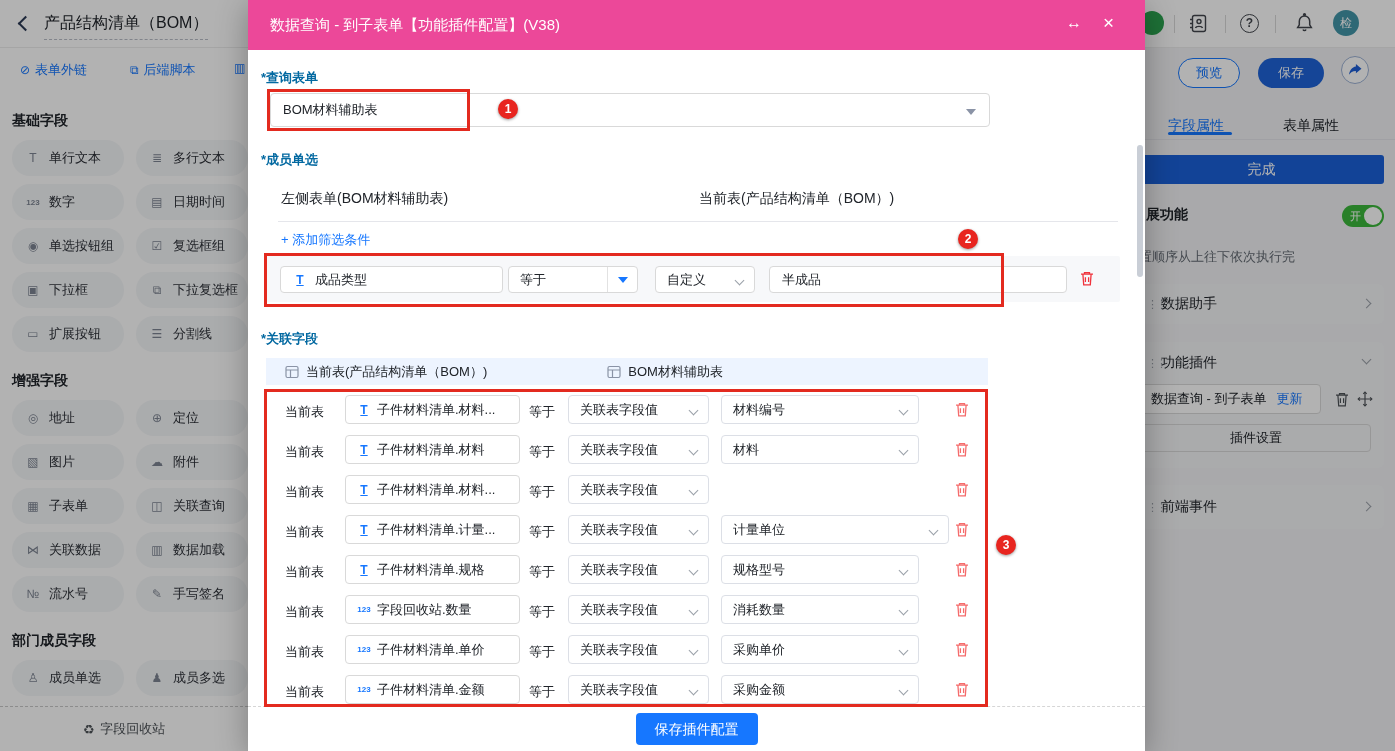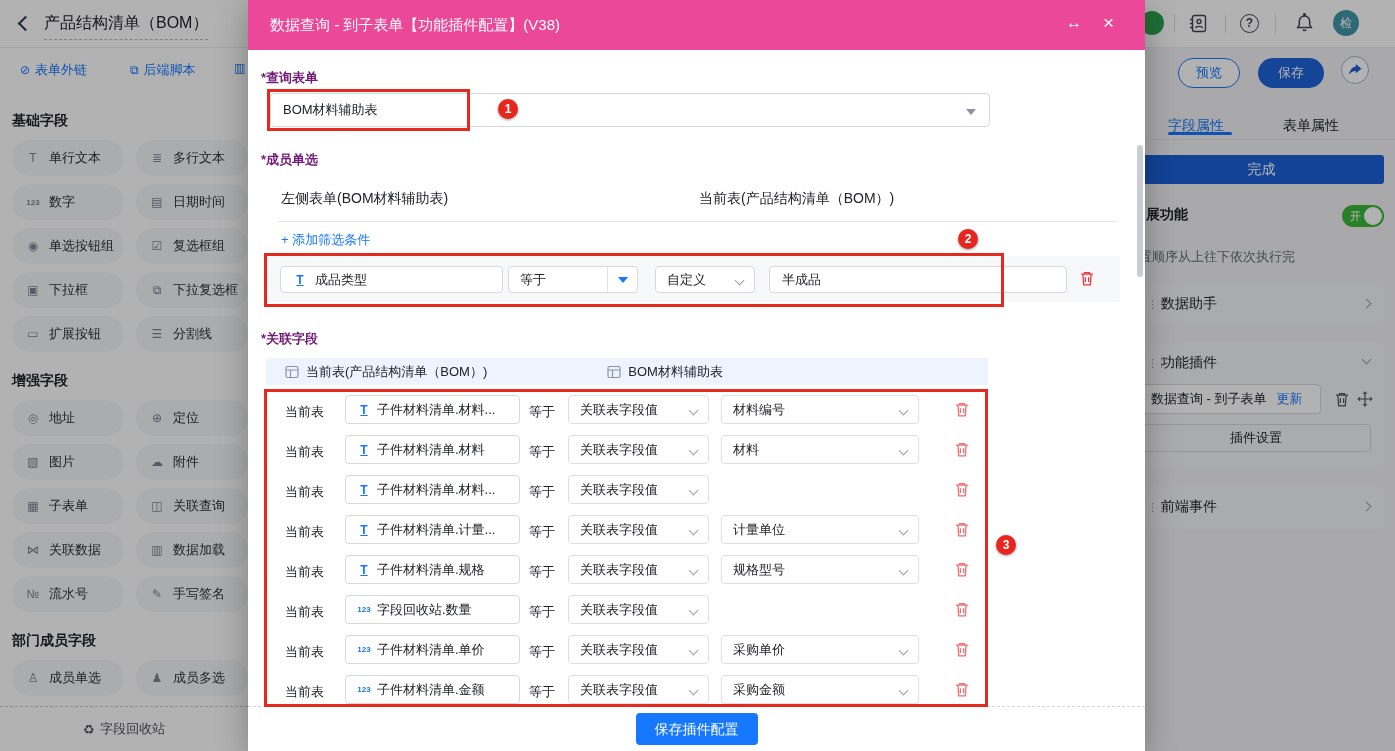--- a/index.html
+++ b/index.html
@@ -62,21 +62,21 @@
 
   
   .overlay { position:absolute; inset:0; background:rgba(0,0,0,0.30); z-index:5; }
 
   
   .modal { position:absolute; left:248px; top:0; width:897px; height:751px; background:#fff; z-index:10; box-shadow:0 6px 30px rgba(0,0,0,.3); }
   .m-header { position:absolute; left:0; top:0; width:100%; height:50px; background:#ec4899; color:#fff; }
   .m-title { position:absolute; left:22px; top:16px; font-size:15px; }
   .m-expand { position:absolute; left:818px; top:14px; font-size:16px; cursor:pointer; }
   .m-close { position:absolute; left:855px; top:12px; font-size:19px; cursor:pointer; }
-  .req-label { position:absolute; left:13px; font-size:13px; color:#701a75; font-weight:bold; }
+  .req-label { position:absolute; left:13px; font-size:13px; color:#0369a1; font-weight:bold; }
   .sel { background:#fff; border:1px solid #d9d9d9; border-radius:4px; position:absolute; display:flex; align-items:center; cursor:pointer; }
   .sel-main { position:absolute; left:22px; top:93px; width:720px; height:34px; padding-left:12px; font-size:13px; color:#20242a; }
   .tri-gray { position:absolute; right:13px; top:15px; width:0; height:0; border-left:5px solid transparent; border-right:5px solid transparent; border-top:6px solid #8a93a6; }
   .tri-blue { width:0; height:0; border-left:5px solid transparent; border-right:5px solid transparent; border-top:6px solid #1677ff; }
   .cond-head { position:absolute; top:190px; font-size:14px; color:#20242a; }
   .hdiv { position:absolute; left:30px; top:221px; width:840px; height:1px; background:#e5e6eb; }
   .add-link { position:absolute; left:33px; top:231px; font-size:13px; color:#1677ff; cursor:pointer; }
   .filter-row { position:absolute; left:18px; top:256px; width:854px; height:46px; background:#f7f8fa; border-radius:2px; }
   .fbox { position:absolute; top:10px; height:27px; background:#fff; border:1px solid #d9d9d9; border-radius:4px; display:flex; align-items:center; font-size:13px; color:#20242a; }
   .fi { color:#1677ff; font-weight:bold; flex:none; text-align:center; width:18px; }
@@ -478,21 +478,21 @@
           <span class="r-src">当前表</span>
           <div class="r-field">
             <span style="margin-left:9px;margin-right:4px" class="fi fi-t">T</span>
             <span>子件材料清单.计量...</span>
           </div>
           <span class="r-op">等于</span>
           <div class="r-sel" style="left:302px;width:141px">
             <span>关联表字段值</span>
             <span class="cv down"></span>
           </div>
-          <div class="r-sel" style="left:455px;width:198px">
+          <div class="r-sel" style="left:455px;width:228px">
             <span>计量单位</span>
             <span class="cv down"></span>
           </div>
           <span class="trash r-trash">
             <svg width="16" height="17" viewBox="0 0 16 17">
               <path d="M2 4.2h12M5.5 4.2V2.6h5v1.6M3.9 4.2l.8 10.6h6.6l.8-10.6M6.4 7.2v4.8M9.6 7.2v4.8" stroke="currentColor" fill="none" stroke-width="1.3"></path>
             </svg>
           </span>
         </div>
 
@@ -520,20 +520,24 @@
 
         <div class="rel-row">
           <span class="r-src">当前表</span>
           <div class="r-field">
             <span style="margin-left:9px;margin-right:4px" class="fi fi-n">123</span>
             <span>字段回收站.数量</span>
           </div>
           <span class="r-op">等于</span>
           <div class="r-sel" style="left:302px;width:141px">
             <span>关联表字段值</span>
+            <span class="cv down"></span>
+          </div>
+          <div class="r-sel" style="left:455px;width:198px">
+            <span>消耗数量</span>
             <span class="cv down"></span>
           </div>
           <span class="trash r-trash">
             <svg width="16" height="17" viewBox="0 0 16 17">
               <path d="M2 4.2h12M5.5 4.2V2.6h5v1.6M3.9 4.2l.8 10.6h6.6l.8-10.6M6.4 7.2v4.8M9.6 7.2v4.8" stroke="currentColor" fill="none" stroke-width="1.3"></path>
             </svg>
           </span>
         </div>
 
         <div class="rel-row">

